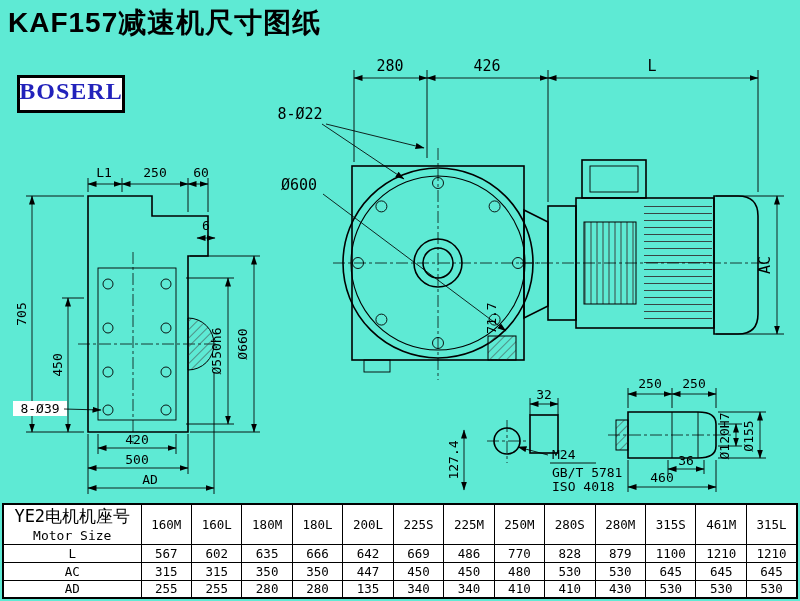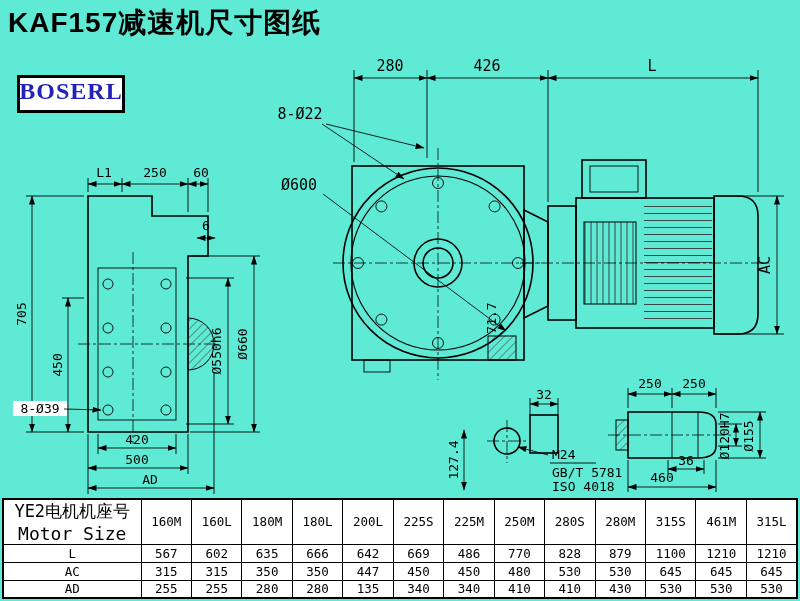--- a/index.html
+++ b/index.html
@@ -26,21 +26,21 @@
   .oln { stroke:#000; stroke-width:1; }
 
   table.sizes { position:absolute; left:2px; bottom:2px; width:796px; border-collapse:collapse;
                 table-layout:fixed; border:2px solid #000; background:#fff; }
   table.sizes th, table.sizes td { border:1px solid #000; text-align:center; vertical-align:middle;
                 font-family:"DejaVu Sans Mono",monospace; font-size:12.5px; font-weight:normal;
                 color:#000; padding:0; }
   table.sizes thead th { height:40px; }
   table.sizes tbody td { height:18px; }
   table.sizes .cn { font-size:17px; }
-  table.sizes .en { font-size:18px; }
+  table.sizes .en { font-size:13px; }
 </style>
 </head>
 <body>
 
 <div id="stage">
 
   <div class="title">KAF157减速机尺寸图纸</div>
   <div class="logo">
     <span>BOSERL</span>
   </div>

